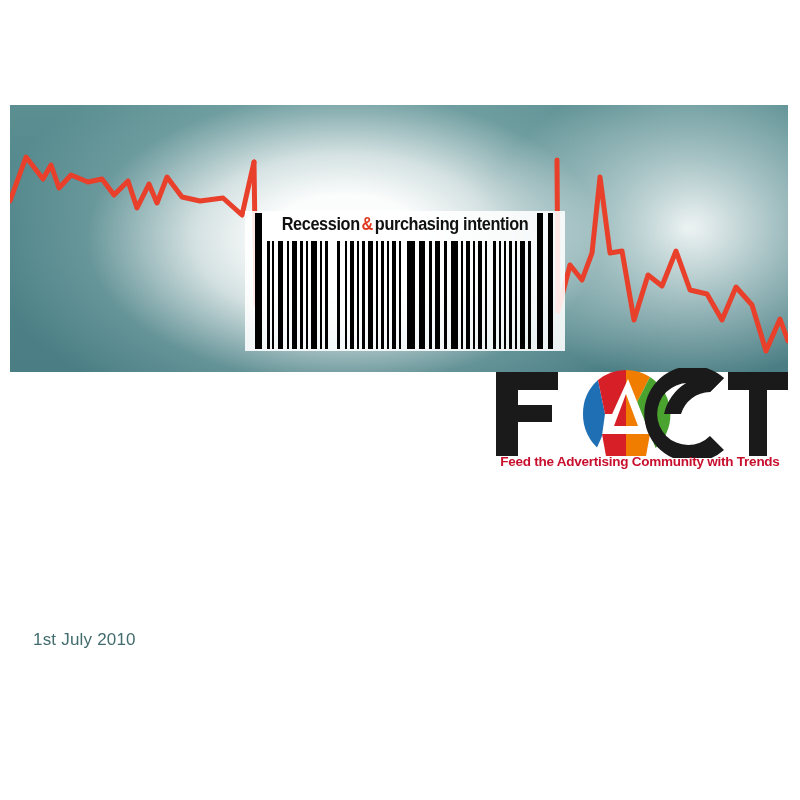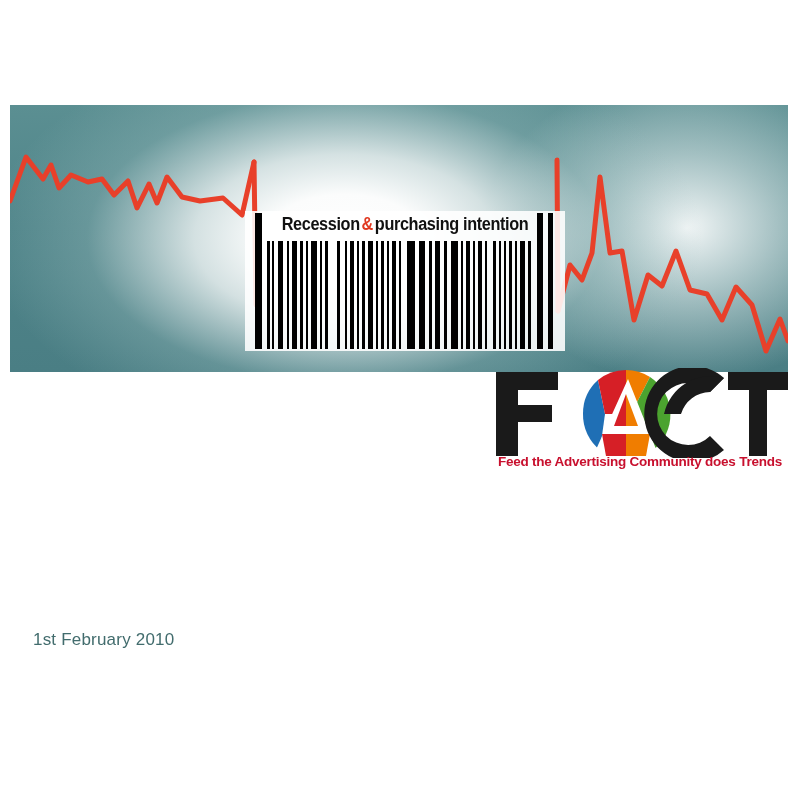--- a/index.html
+++ b/index.html
@@ -234,19 +234,19 @@
 
       <g fill="#1a1a1a">
         <path d="M218 24 A31 31 0 1 0 218 68 L232 82 A48 48 0 1 1 232 10 Z"></path>
         <path d="M172 46 A48 48 0 0 1 232 10 L218 24 A31 31 0 0 0 189 46 Z"></path>
       </g>
 
       <g fill="#1a1a1a">
         <path d="M236 4 H296 V22 H275 V88 H257 V22 H236 Z"></path>
       </g>
     </svg>
-    <div class="logo-tagline">Feed the Advertising Community does Trends</div>
+    <div class="logo-tagline">Feed the Advertising Community with Trends</div>
   </div>
 
 
-  <div class="subtitle">1st February 2010</div>
+  <div class="subtitle">1st July 2010</div>
 
 </div>
 
 </body></html>

